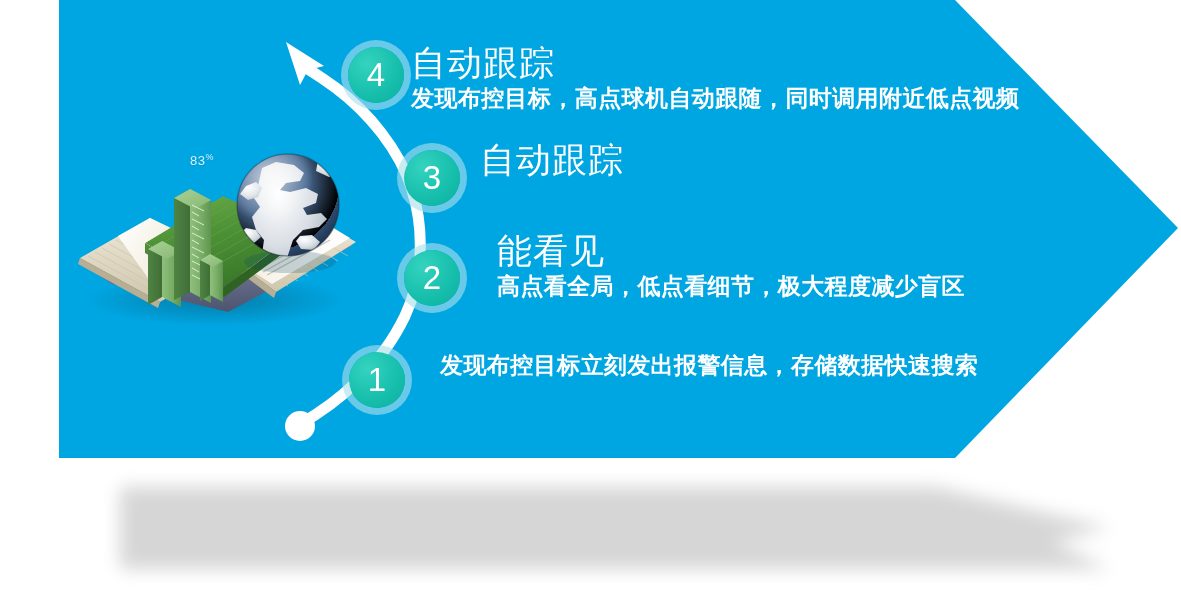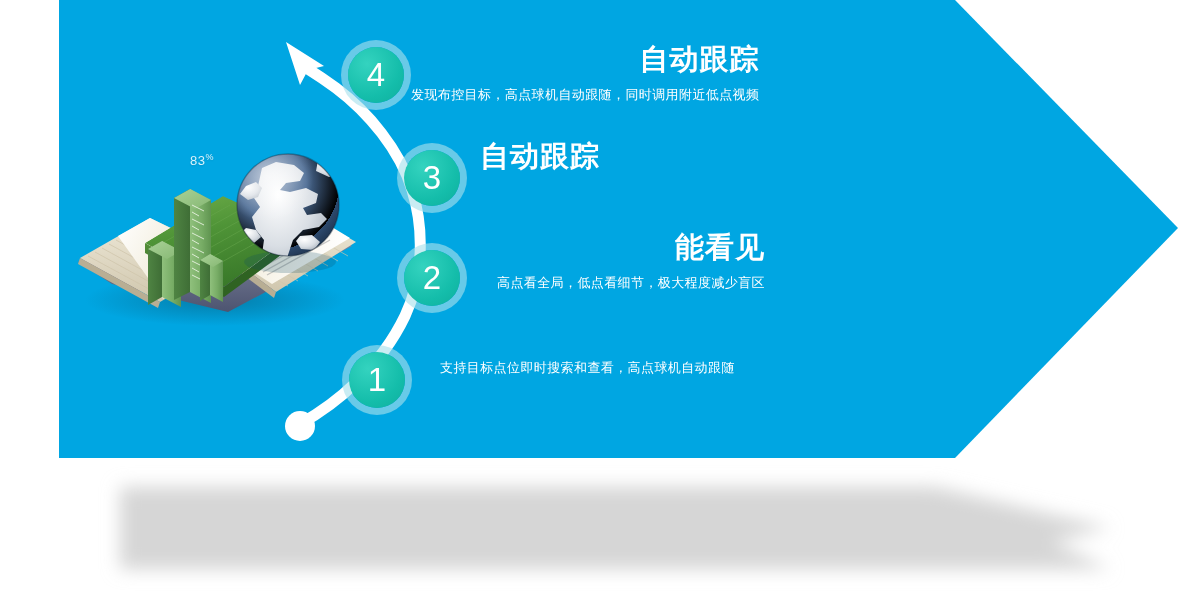--- a/index.html
+++ b/index.html
@@ -59,35 +59,34 @@
     font-family: "Liberation Sans", "DejaVu Sans", sans-serif;
   }
   .step-badge .badge-num {
     transform: translateY(-1px);
   }
   .step-text {
     position: absolute;
     color: #ffffff;
   }
   .step-title {
-    font-size: 29px;
-    font-weight: 700;
+    font-size: 35px;
+    font-weight: 400;
     line-height: 1.06;
     letter-spacing: 1px;
     white-space: nowrap;
     color: #ffffff;
-    text-align: right;
   }
   .step-desc {
-    font-size: 13px;
-    font-weight: 400;
+    font-size: 23px;
+    font-weight: 700;
     line-height: 1.18;
     letter-spacing: 0.4px;
     white-space: nowrap;
-    margin-top: 12px;
+    margin-top: 4px;
     color: #ffffff;
   }
 
   
   #step-4 .step-badge { left: 348px; top: 47px; }
   #step-4 .step-text  { left: 411px; top: 44px; }
 
   #step-3 .step-badge { left: 404px; top: 150px; }
   #step-3 .step-text  { left: 480px; top: 141px; }
 
@@ -352,21 +351,21 @@
         <div class="step-title">能看见</div>
         <div class="step-desc">高点看全局，低点看细节，极大程度减少盲区</div>
       </div>
     </div>
 
     <div class="step" id="step-1">
       <div class="step-badge">
         <span class="badge-num">1</span>
       </div>
       <div class="step-text">
-        <div class="step-desc">支持目标点位即时搜索和查看，高点球机自动跟随</div>
+        <div class="step-desc">发现布控目标立刻发出报警信息，存储数据快速搜索</div>
       </div>
     </div>
 
     <div id="pct-label">
       <span>83</span><span class="pct-sign">%</span>
     </div>
 
   </div>
 </div>
 

